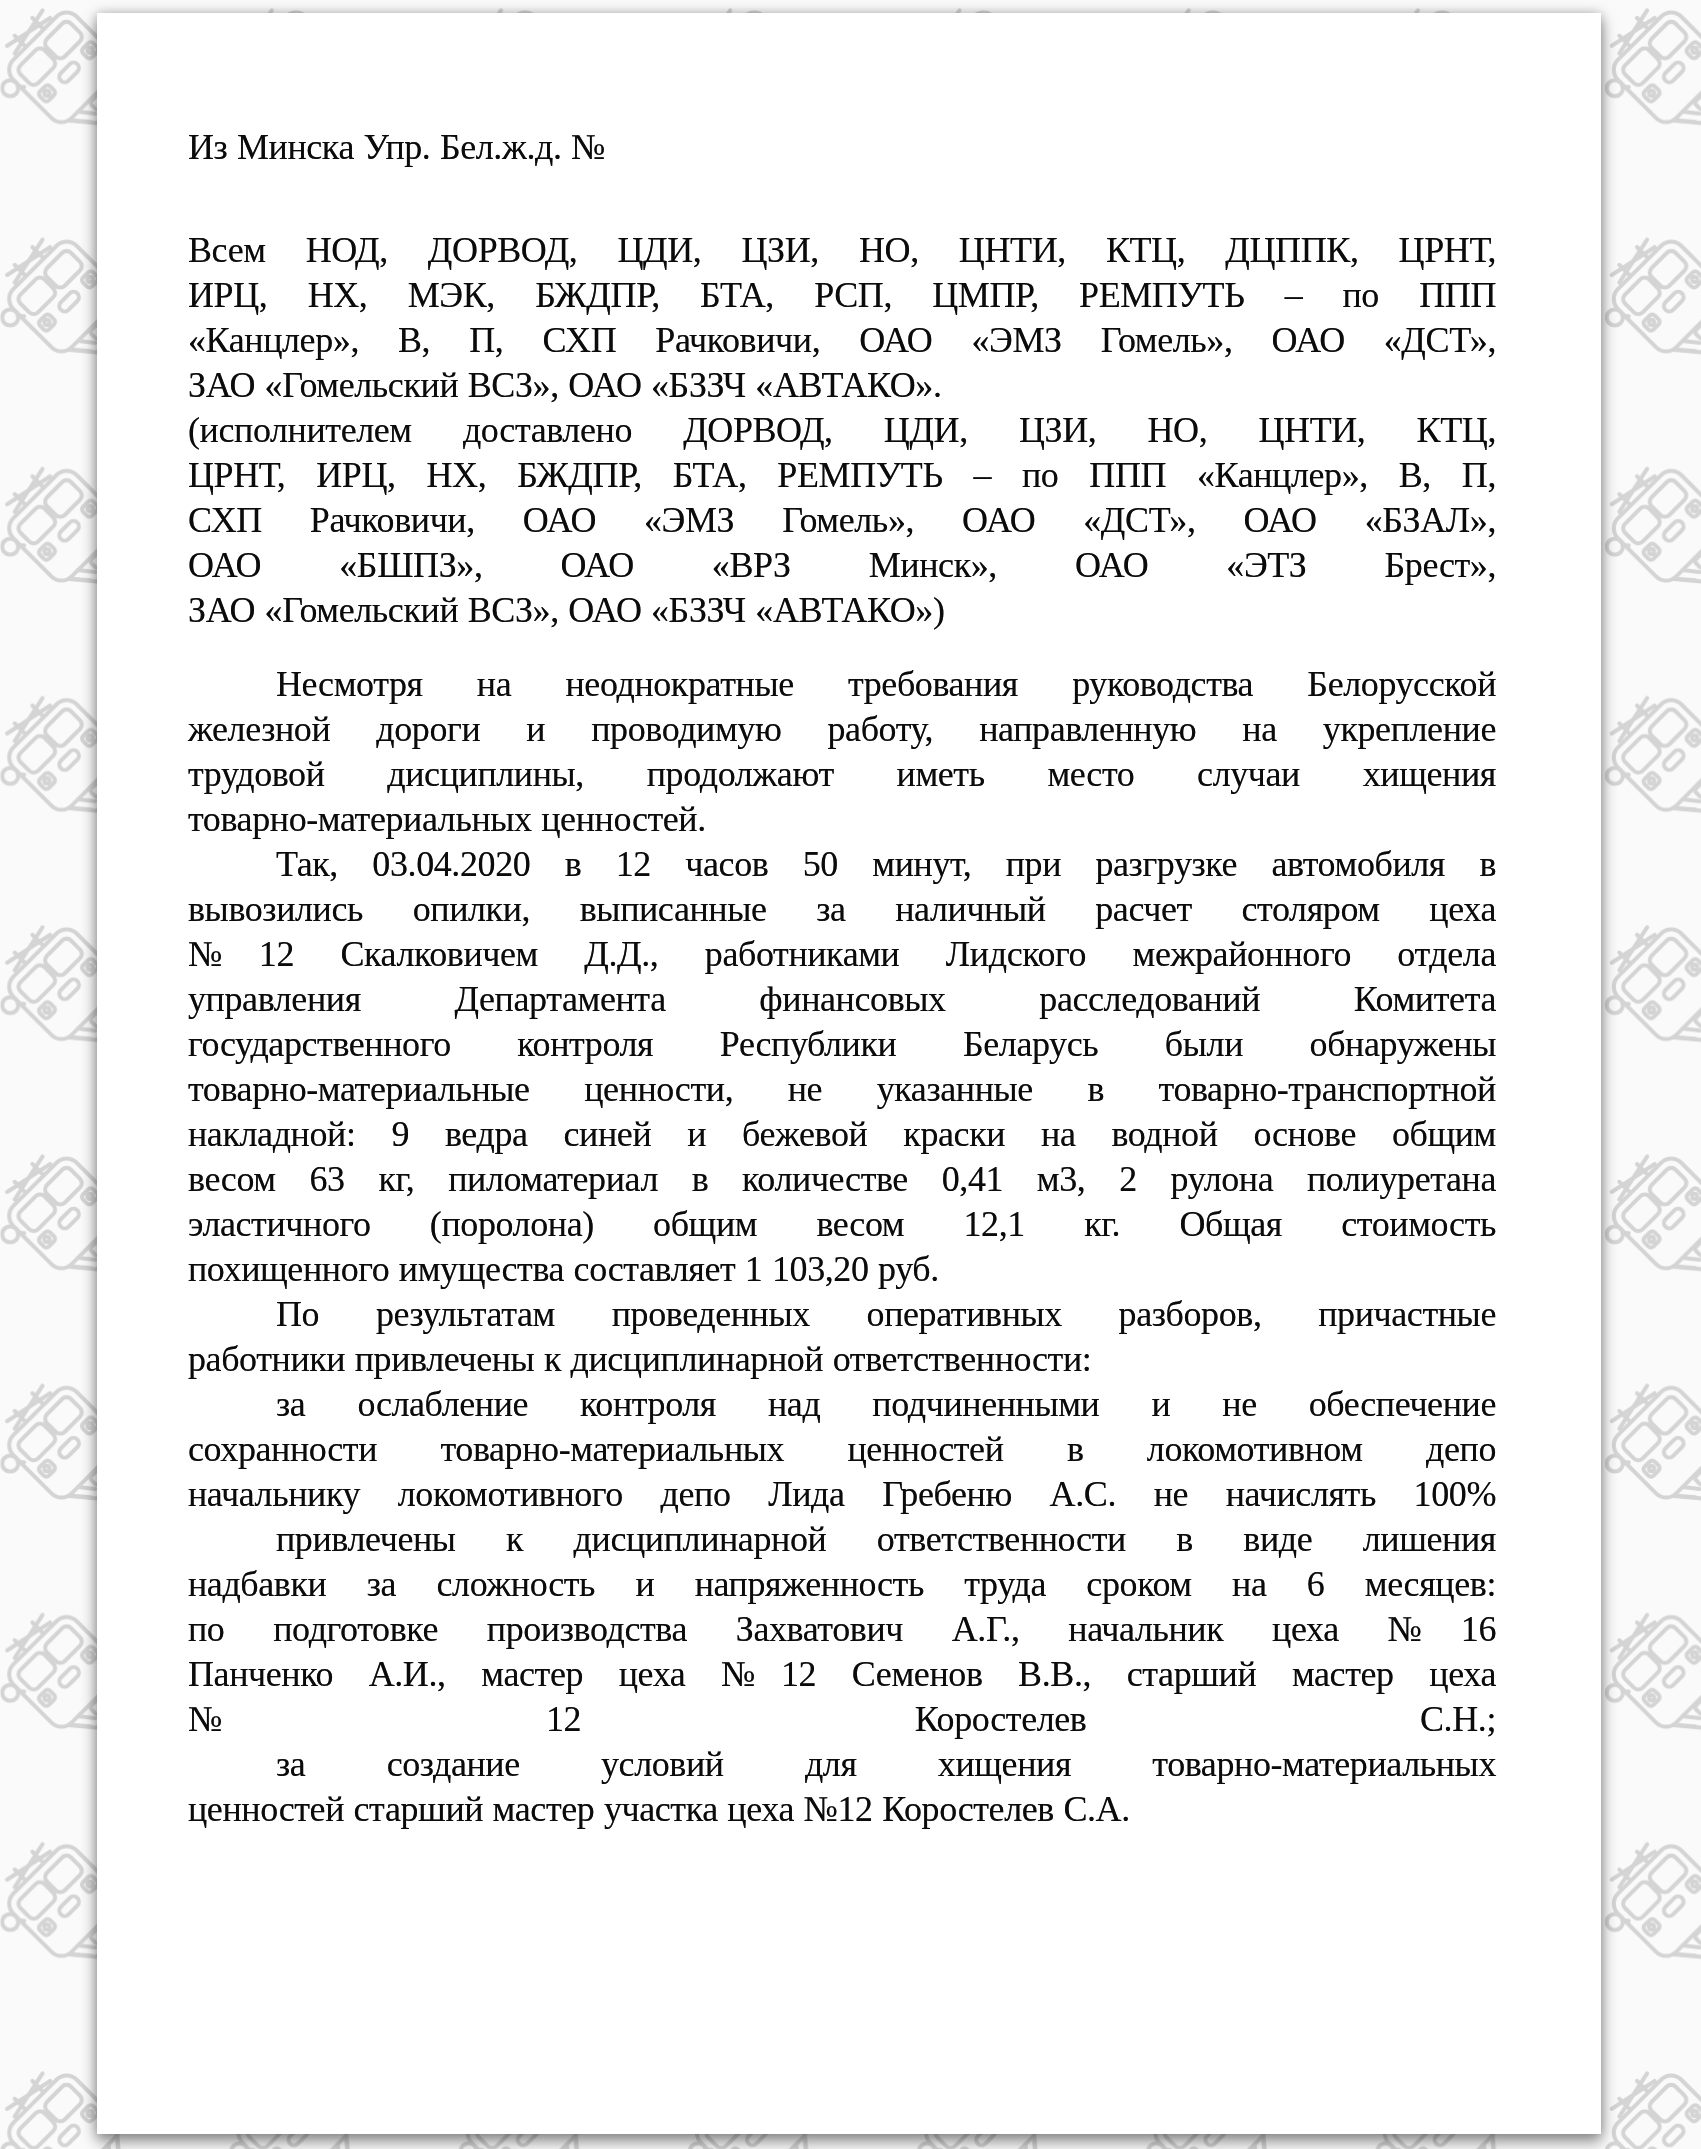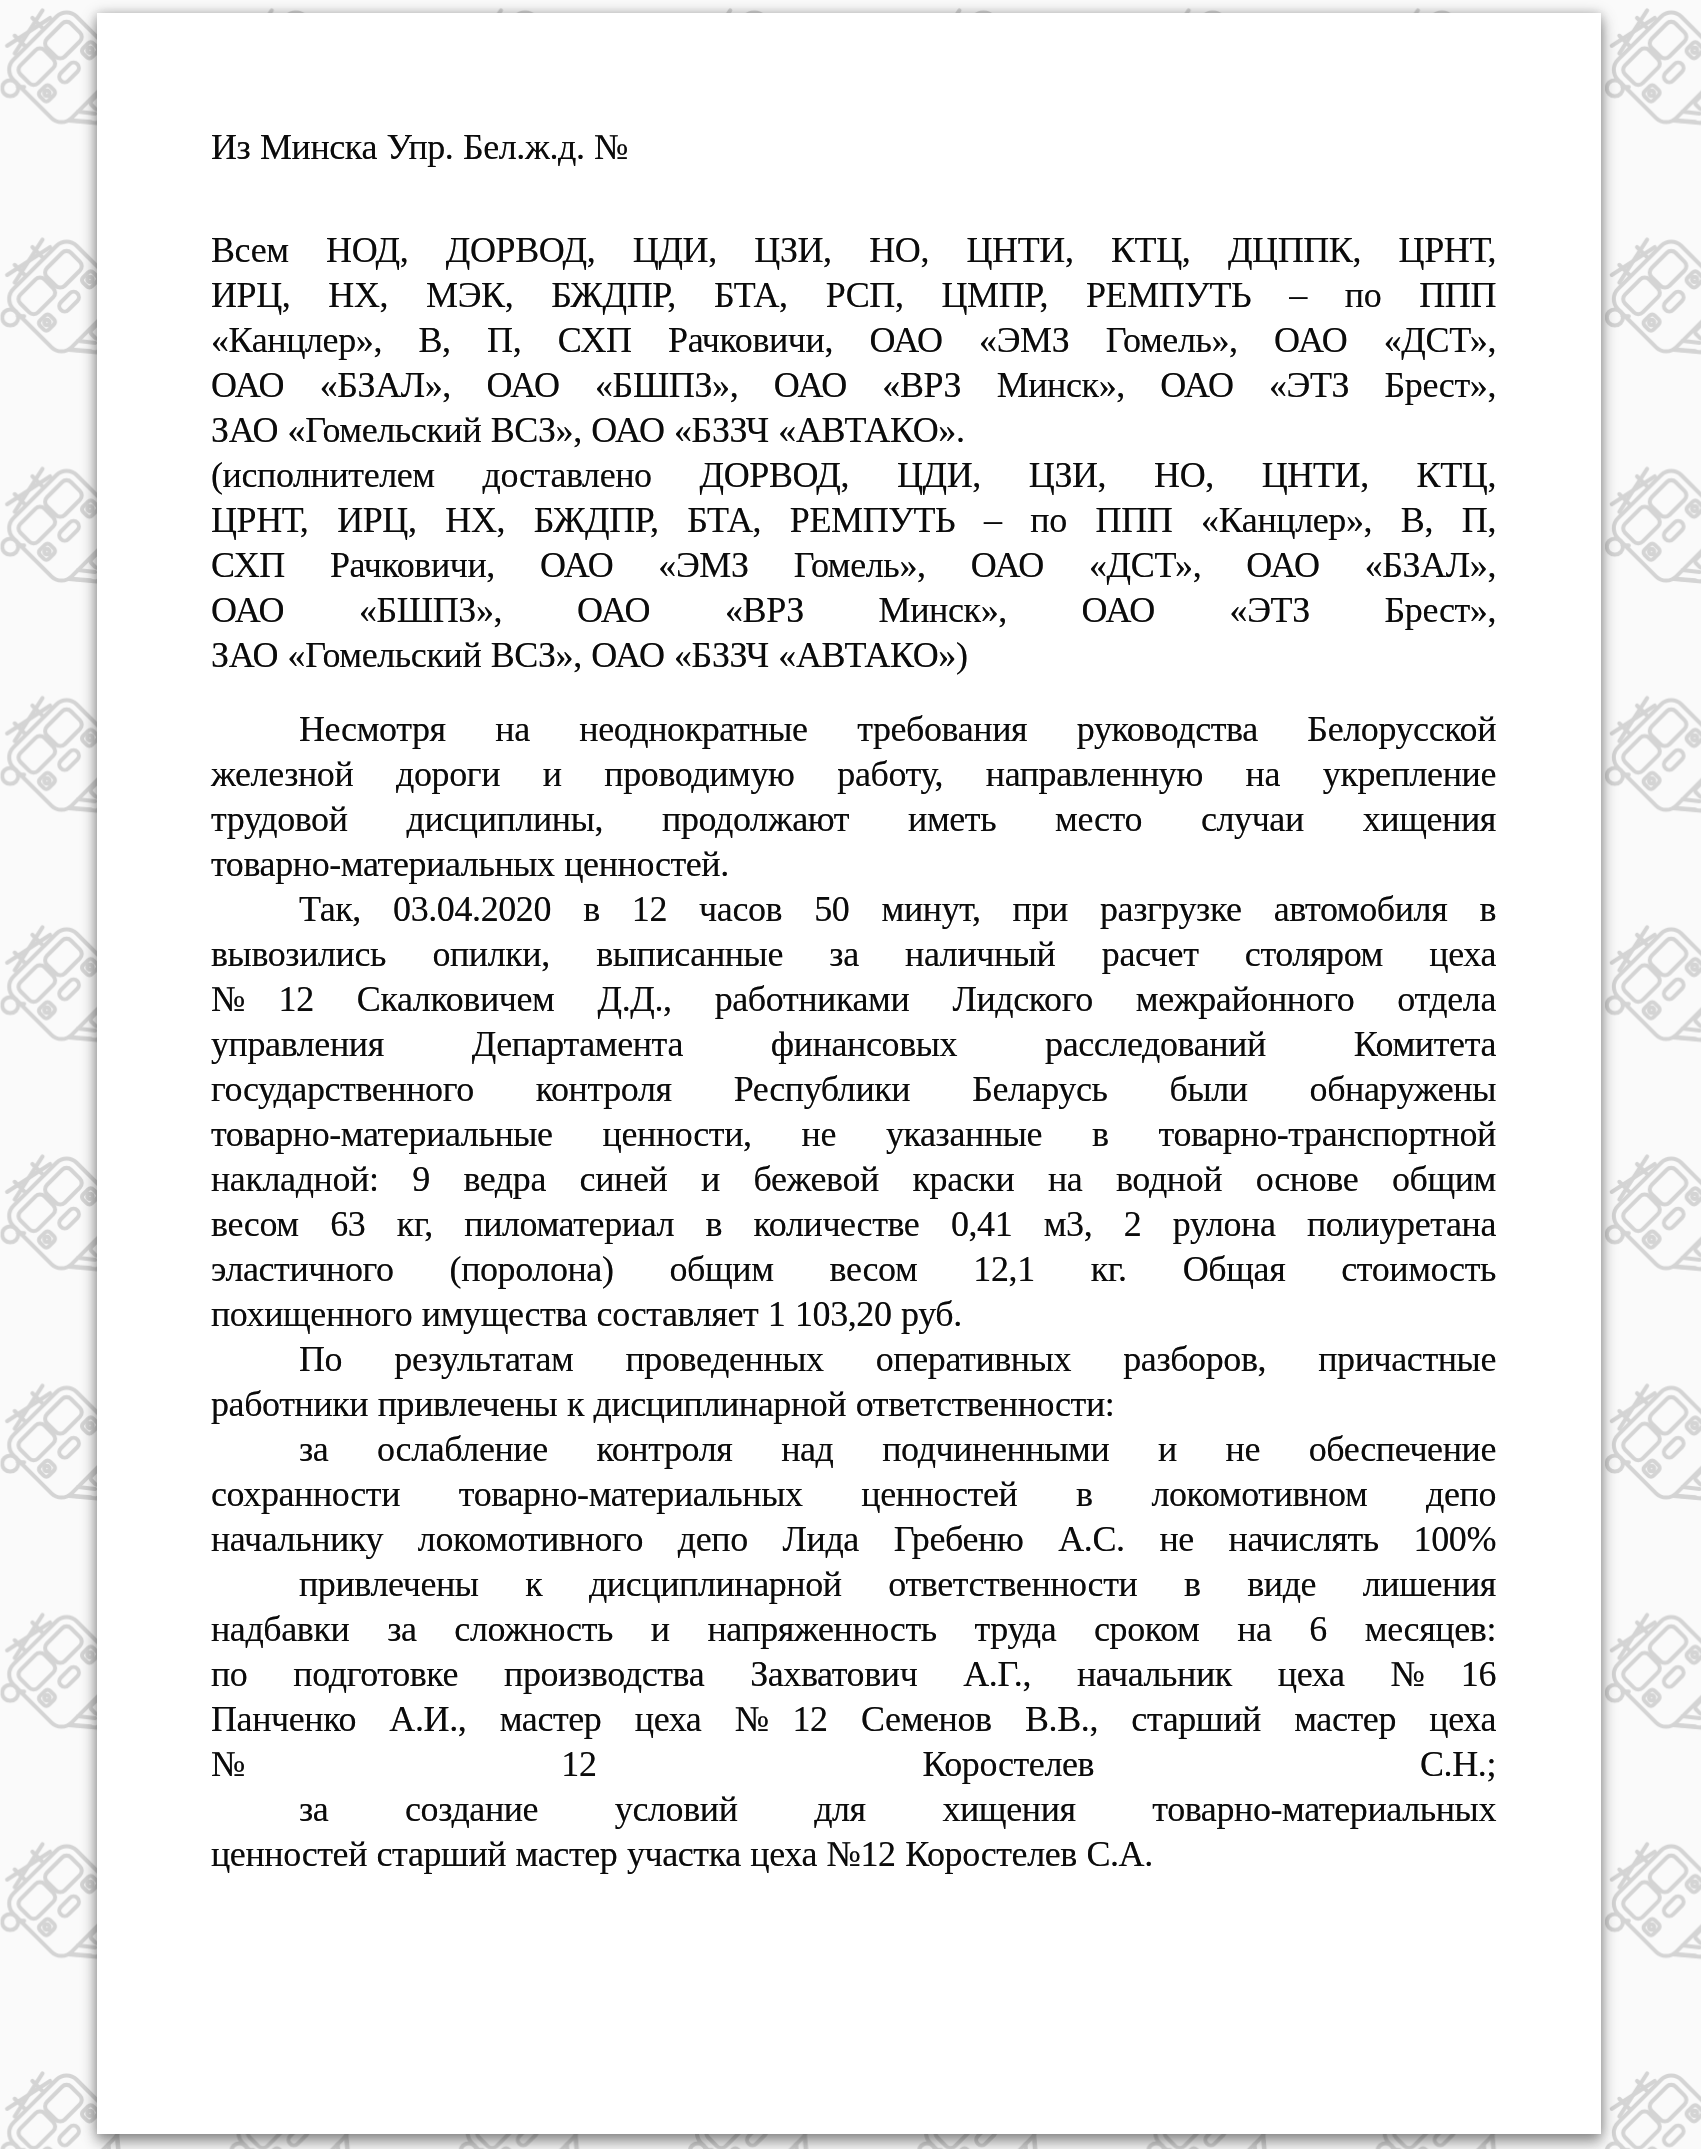--- a/index.html
+++ b/index.html
@@ -25,21 +25,21 @@
   }
   .page {
     position: absolute;
     left: 97px;
     top: 13.4px;
     width: 1504px;
     height: 2121px;
     background: #ffffff;
     box-shadow: 0 3.6px 16px rgba(0,0,0,0.30), 0 0 9px rgba(0,0,0,0.14), 0 9px 12.5px rgba(0,0,0,0.22);
     box-sizing: border-box;
-    padding: 112px 105px 0 114px;
+    padding: 112px 105px 0 91px;
     color: #0b0b0b;
   }
   .doc {
     font-size: 36px;
     letter-spacing: -0.4px;
     word-spacing: 0.9px;
   }
   .ln {
     line-height: 45px;
     min-height: 45px;
@@ -102,21 +102,20 @@
   </svg>
 
   <div class="page">
     <div class="doc">
       <div class="ln header-line">Из Минска Упр. Бел.ж.д. №</div>
       <div>
           <div class="para">
             <div class="ln just">Всем НОД, ДОРВОД, ЦДИ, ЦЗИ, НО, ЦНТИ, КТЦ, ДЦППК, ЦРНТ,</div>
             <div class="ln just">ИРЦ, НХ, МЭК, БЖДПР, БТА, РСП, ЦМПР, РЕМПУТЬ – по ППП</div>
             <div class="ln just">«Канцлер», В, П, СХП Рачковичи, ОАО «ЭМЗ Гомель», ОАО «ДСТ»,</div>
-            <div class="ln just">ОАО «БЗАЛ», ОАО «БШПЗ», ОАО «ВРЗ Минск», ОАО «ЭТЗ Брест»,</div>
             <div class="ln">ЗАО «Гомельский ВСЗ», ОАО «БЗЗЧ «АВТАКО».</div>
           </div>
           <div class="para">
             <div class="ln just">(исполнителем доставлено ДОРВОД, ЦДИ, ЦЗИ, НО, ЦНТИ, КТЦ,</div>
             <div class="ln just">ЦРНТ, ИРЦ, НХ, БЖДПР, БТА, РЕМПУТЬ – по ППП «Канцлер», В, П,</div>
             <div class="ln just">СХП Рачковичи, ОАО «ЭМЗ Гомель», ОАО «ДСТ», ОАО «БЗАЛ»,</div>
             <div class="ln just">ОАО «БШПЗ», ОАО «ВРЗ Минск», ОАО «ЭТЗ Брест»,</div>
             <div class="ln">ЗАО «Гомельский ВСЗ», ОАО «БЗЗЧ «АВТАКО»)</div>
           </div>
           <div class="para gap">

